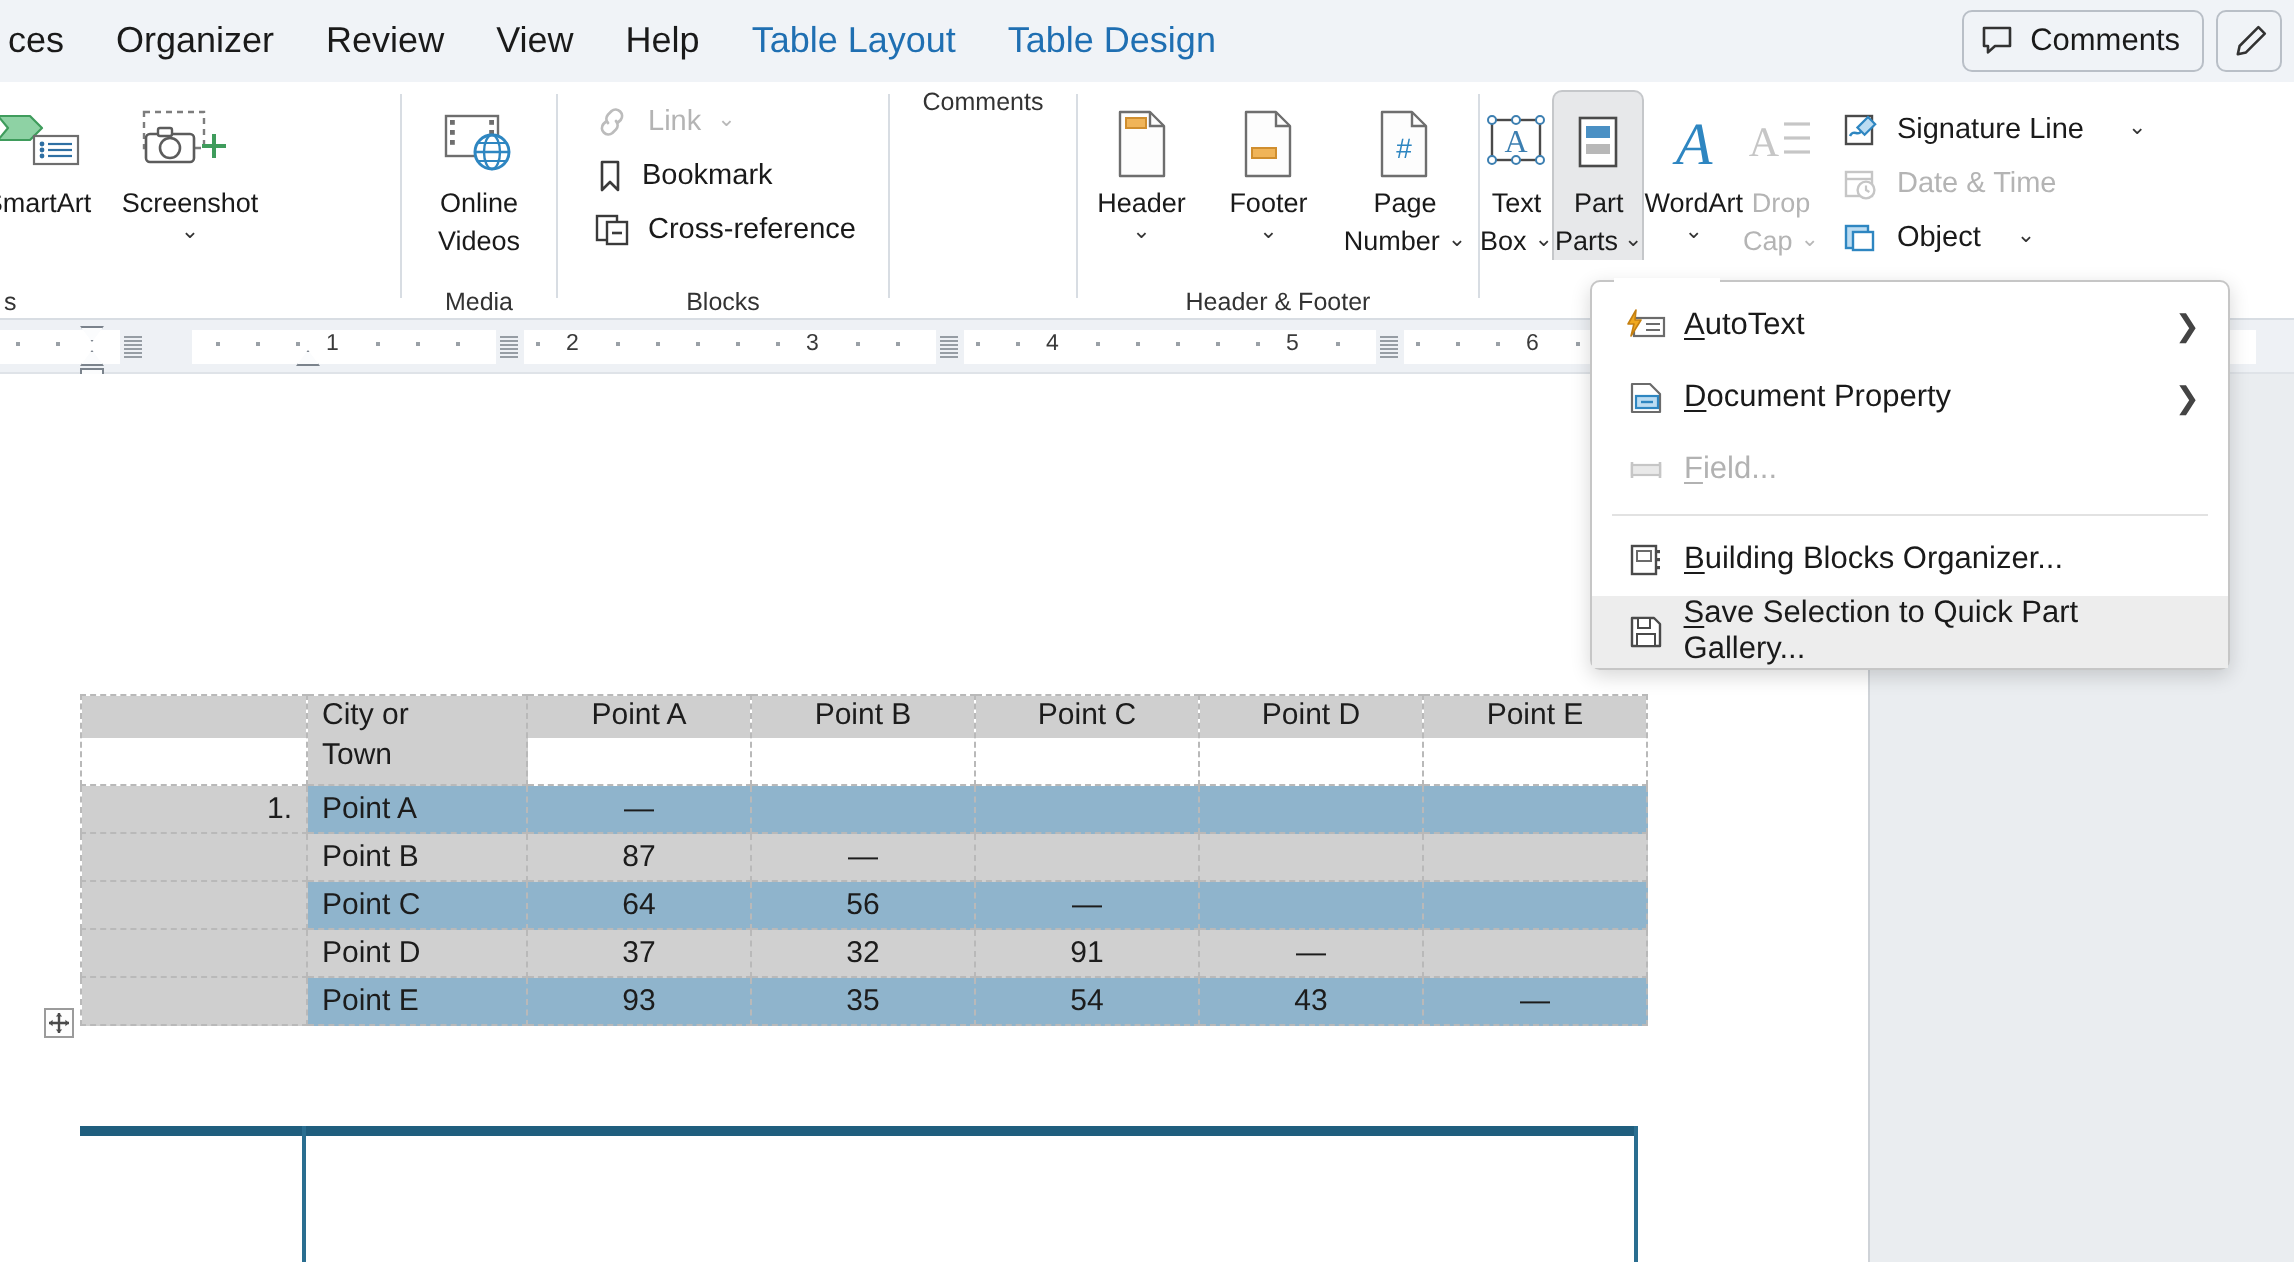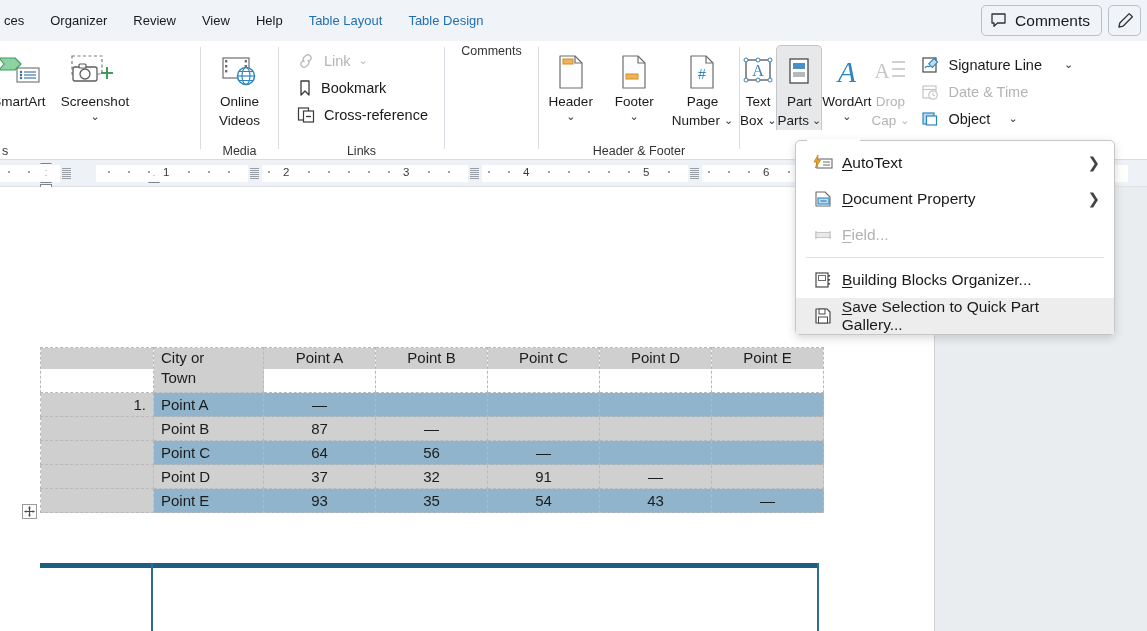--- a/index.html
+++ b/index.html
@@ -12,21 +12,21 @@
   }
   #app { position: relative; width: 1147px; height: 631px; }
 
   
   .tabstrip {
     position: absolute; left: 0; top: 0; width: 1147px; height: 41px;
     background: #f0f3f7;
     display: flex; align-items: center;
   }
   .tab {
-    font-size: 13px; color: #1a1a1a; padding: 4px 13px; height: 32px;
+    font-size: 18px; color: #1a1a1a; padding: 4px 13px; height: 32px;
     display: flex; align-items: center; white-space: nowrap;
     border-radius: 4px; cursor: default;
   }
   .tab.ctx { color: #1f6fb2; }
   .tabstrip-right {
     position: absolute; right: 6px; top: 5px; display: flex; align-items: center; gap: 6px;
   }
   .comments-btn {
     display: flex; align-items: center; gap: 7px;
     border: 1px solid #b9bfc7; border-radius: 5px;
@@ -291,21 +291,21 @@
             <span>
               <svg width="19" height="18" viewBox="0 0 19 18">
                 <rect x="1.5" y="2" width="10" height="12" fill="#fff" stroke="#3a3a3a" stroke-width="1.2"></rect>
                 <rect x="6.5" y="5" width="10" height="11" fill="#fff" stroke="#3a3a3a" stroke-width="1.2"></rect>
                 <line x1="9" y1="10.5" x2="14" y2="10.5" stroke="#3a3a3a" stroke-width="1.3"></line>
               </svg>
             </span>
             <span>Cross-reference</span>
           </div>
         </div>
-        <div class="group-label">Links</div>
+        <div class="group-label">Blocks</div>
       </div>
 
       <div class="group-sep"></div>
 
       <div class="group" style="width:93px">
         <div class="group-label">Comments</div>
       </div>
 
       <div class="group-sep"></div>
 

